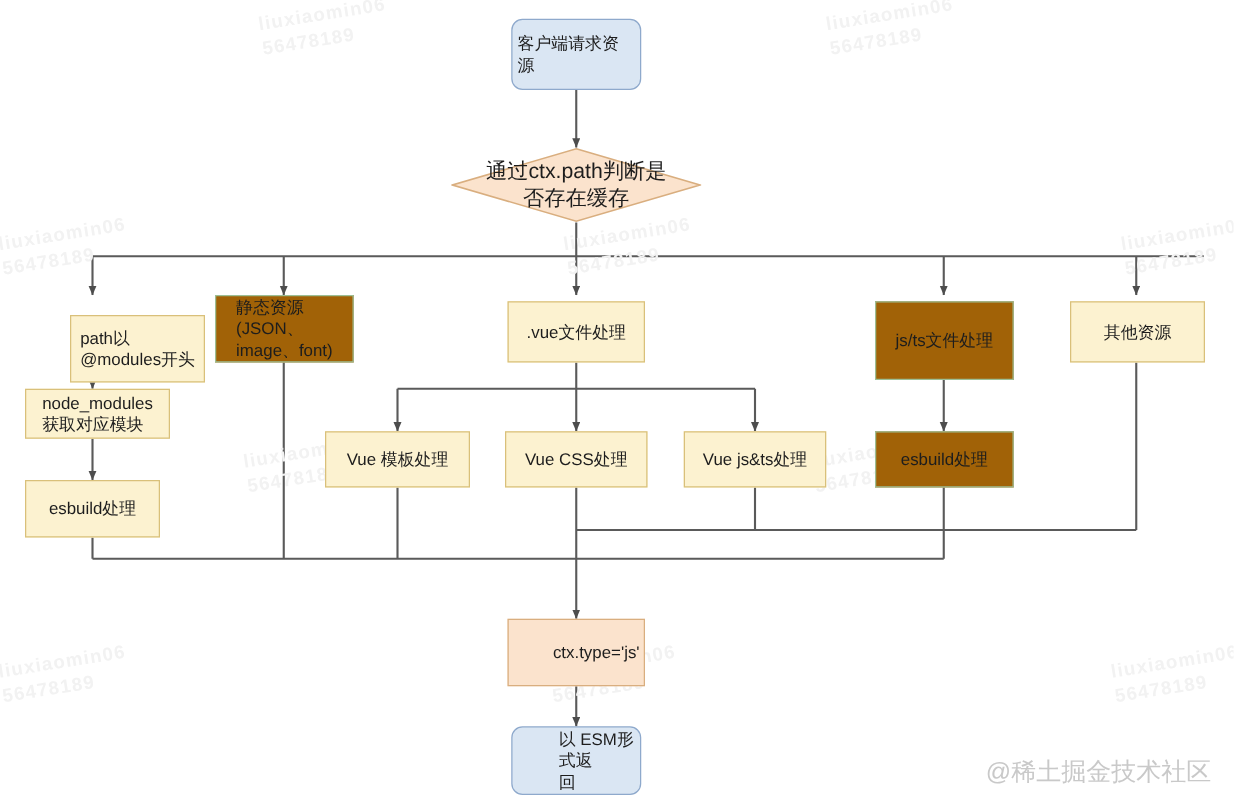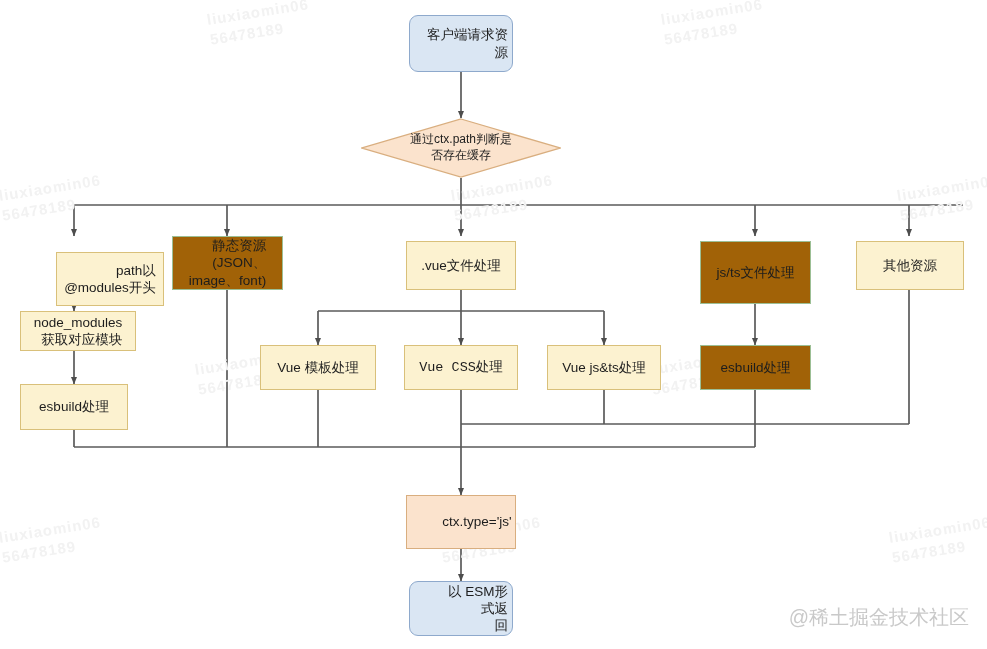--- a/index.html
+++ b/index.html
@@ -23,21 +23,21 @@
     top: 0;
     width: 987px;
     height: 649px;
   }
   .node {
     position: absolute;
     box-sizing: border-box;
     display: flex;
     align-items: center;
     justify-content: center;
-    text-align: right;
+    text-align: left;
     font-size: 13.5px;
     line-height: 1.28;
     color: #1d1d1d;
     padding: 2px 4px;
     z-index: 3;
     white-space: pre-line;
   }
   .n-blue {
     background: #dae6f3;
     border: 1.3px solid #8ea9cc;
@@ -68,21 +68,21 @@
   .diamond-label {
     position: absolute;
     left: 0;
     top: 0;
     width: 100%;
     height: 100%;
     display: flex;
     align-items: center;
     justify-content: center;
     text-align: center;
-    font-size: 12px;
+    font-size: 17px;
     line-height: 1.3;
     color: #1d1d1d;
     white-space: pre-line;
   }
   .wm {
     position: absolute;
     color: #f2f2f2;
     font-weight: bold;
     letter-spacing: 1px;
     transform: rotate(-9deg);
@@ -192,21 +192,21 @@
   <div class="node n-yellow" style="left:20px; top:384px; width:108px; height:46px;">esbuild处理</div>
 
   <div class="node n-green" style="left:172px; top:236px; width:111px; height:54px;">静态资源
 (JSON、
 image、font)</div>
 
   <div class="node n-yellow" style="left:406px; top:241px; width:110px; height:49px;">.vue文件处理</div>
 
   <div class="node n-yellow" style="left:260px; top:345px; width:116px; height:45px;">Vue 模板处理</div>
 
-  <div class="node n-yellow" style="left:404px; top:345px; width:114px; height:45px;font-family:Liberation Mono, monospace;">Vue CSS处理</div>
+  <div class="node n-yellow" style="left:404px; top:345px; width:114px; height:45px;">Vue CSS处理</div>
 
   <div class="node n-yellow" style="left:547px; top:345px; width:114px; height:45px;">Vue js&amp;ts处理</div>
 
   <div class="node n-green" style="left:700px; top:241px; width:111px; height:63px;">js/ts文件处理</div>
 
   <div class="node n-green" style="left:700px; top:345px; width:111px; height:45px;">esbuild处理</div>
 
   <div class="node n-yellow" style="left:856px; top:241px; width:108px; height:49px;">其他资源</div>
 
   <div class="node n-peach" style="left:406px; top:495px; width:110px; height:54px;">ctx.type='js'</div>

